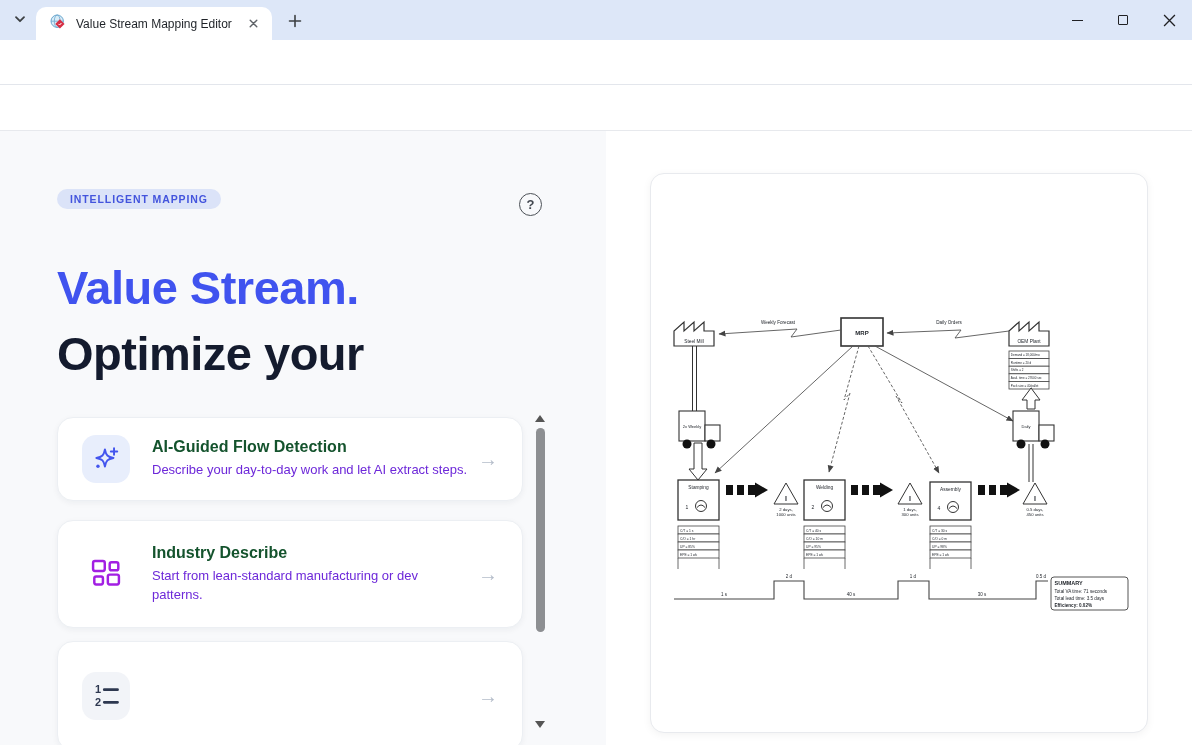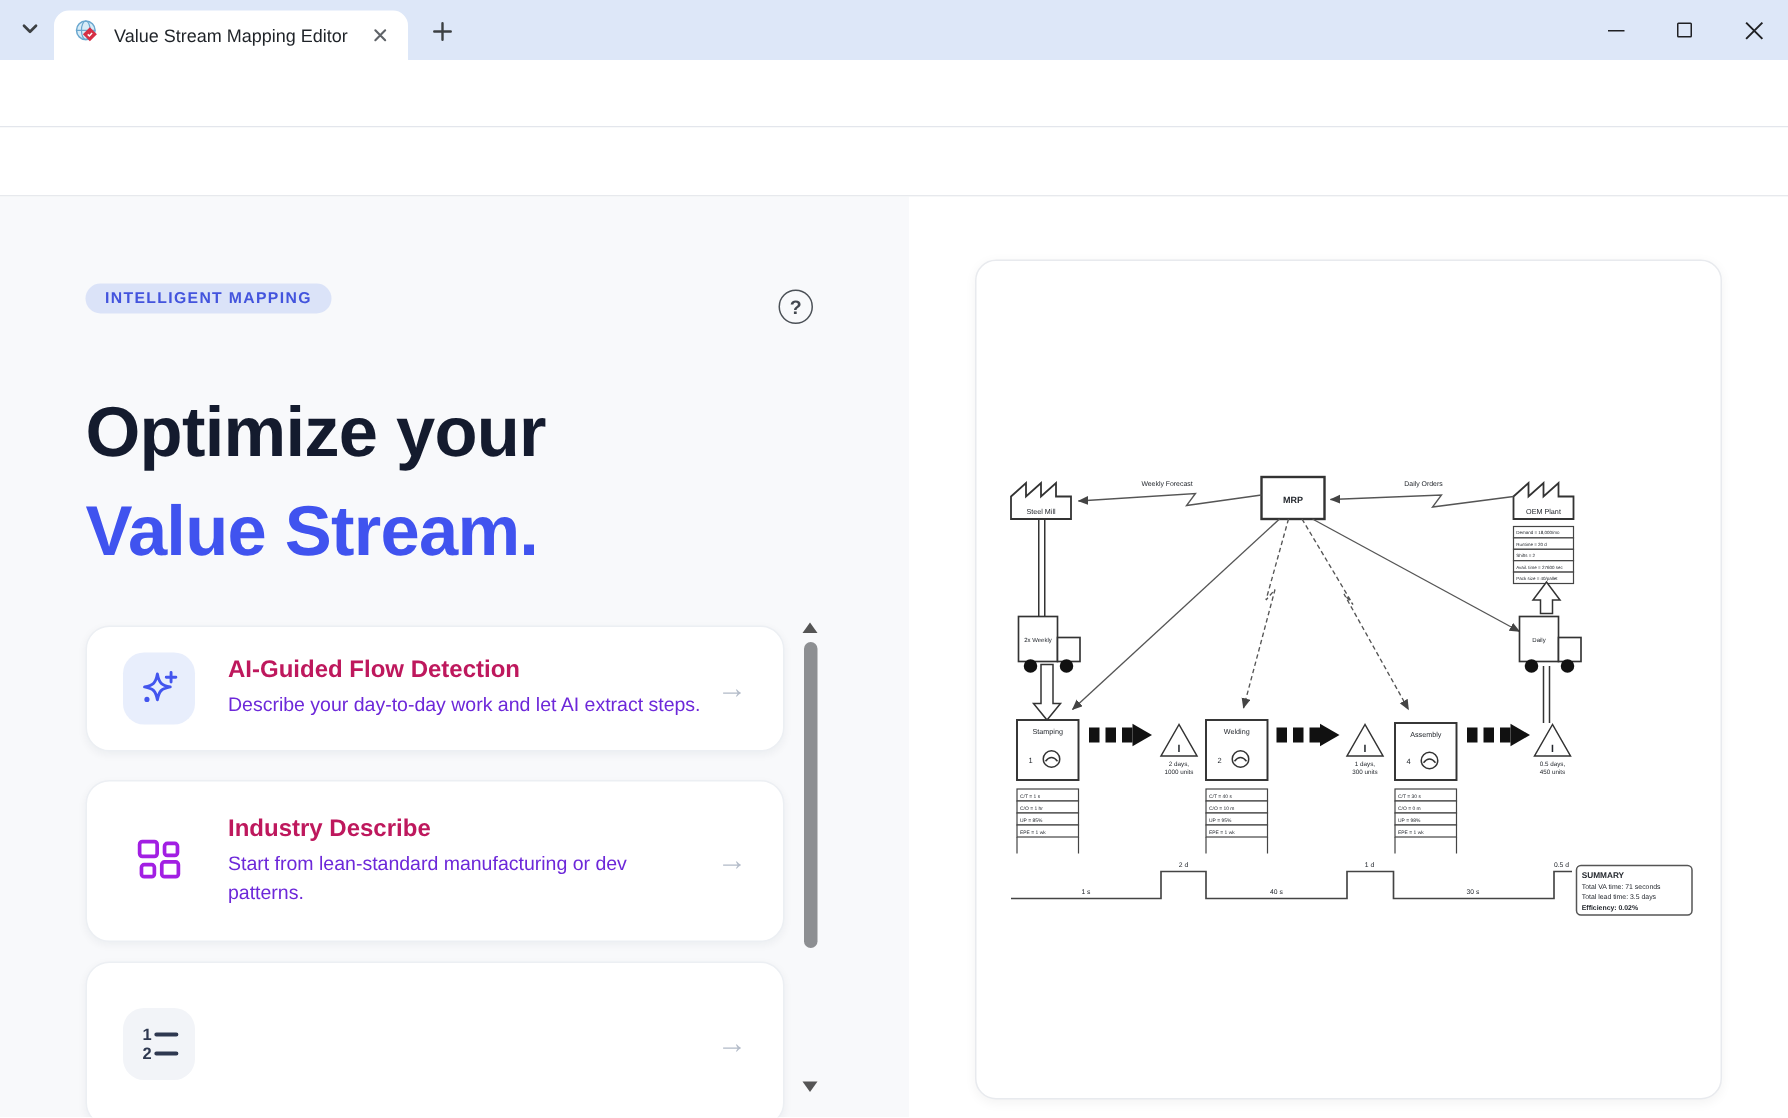--- a/index.html
+++ b/index.html
@@ -57,21 +57,21 @@
   .card { left:57px; width:466px; background:#fff; border:1px solid #eceff3; border-radius:16px;
     box-shadow:0 2px 6px rgba(20,30,60,0.05); display:flex; align-items:center; padding:0 24px; cursor:pointer; }
   #card-0 { top:286px; height:84px; }
   #card-1 { top:389px; height:108px; }
   #card-2 { top:510px; height:110px; }
   .tile { width:48px; height:48px; border-radius:14px; display:flex; align-items:center; justify-content:center; flex:none; }
   .tile-blue { background:#e8eefc; }
   .tile-gray { background:#f2f4f8; }
   .tile-none { background:transparent; }
   .card-text { margin-left:22px; flex:1; }
-  .card-title { font-size:16px; font-weight:700; color:#be185d; margin-bottom:5px; }
+  .card-title { font-size:16px; font-weight:700; color:#14532d; margin-bottom:5px; }
   .card-desc { font-size:13px; color:#6d28d9; line-height:1.45; }
   .desc-narrow { max-width:292px; }
   .card-arrow { font-size:20px; color:#b4bcc9; flex:none; margin-left:8px; }
 
   
   #scrollbar { left:532px; top:279px; width:17px; height:323px; }
   #sb-thumb { left:4px; top:18px; width:9px; height:204px; background:#8d8f92; border-radius:5px; position:absolute; }
   .sb-arrow { position:absolute; left:3px; width:0; height:0; }
   #sb-up { top:5px; border-left:5.5px solid transparent; border-right:5.5px solid transparent; border-bottom:7px solid #555; }
   #sb-down { bottom:5px; border-left:5.5px solid transparent; border-right:5.5px solid transparent; border-top:7px solid #555; }
@@ -219,22 +219,22 @@
   </div>
 
   <div id="main" class="abs">
     <div id="left-panel" class="abs"></div>
     <div id="right-panel" class="abs"></div>
 
     <div id="badge" class="abs">INTELLIGENT MAPPING</div>
     <div id="help-btn" class="abs">?</div>
 
     <div id="hero-title" class="abs">
+      <div id="hero-line2">Value Stream.</div>
       <div id="hero-line1">Optimize your</div>
-      <div id="hero-line2">Value Stream.</div>
     </div>
 
     <div id="card-0" class="card abs">
       <div class="tile tile-blue">
         <svg width="30" height="30" viewBox="0 0 28 28">
           <path d="M13,5 C14,10.5 15.5,12 21,13 C15.5,14 14,15.5 13,21 C12,15.5 10.5,14 5,13 C10.5,12 12,10.5 13,5 Z" stroke="#4355ee" stroke-width="1.8" fill="none" stroke-linejoin="round"></path>
           <path d="M21.5,4 V10 M18.5,7 H24.5" stroke="#4355ee" stroke-width="1.8" stroke-linecap="round"></path>
           <circle cx="6.5" cy="20.8" r="1.6" fill="#4355ee"></circle>
         </svg>
       </div>

